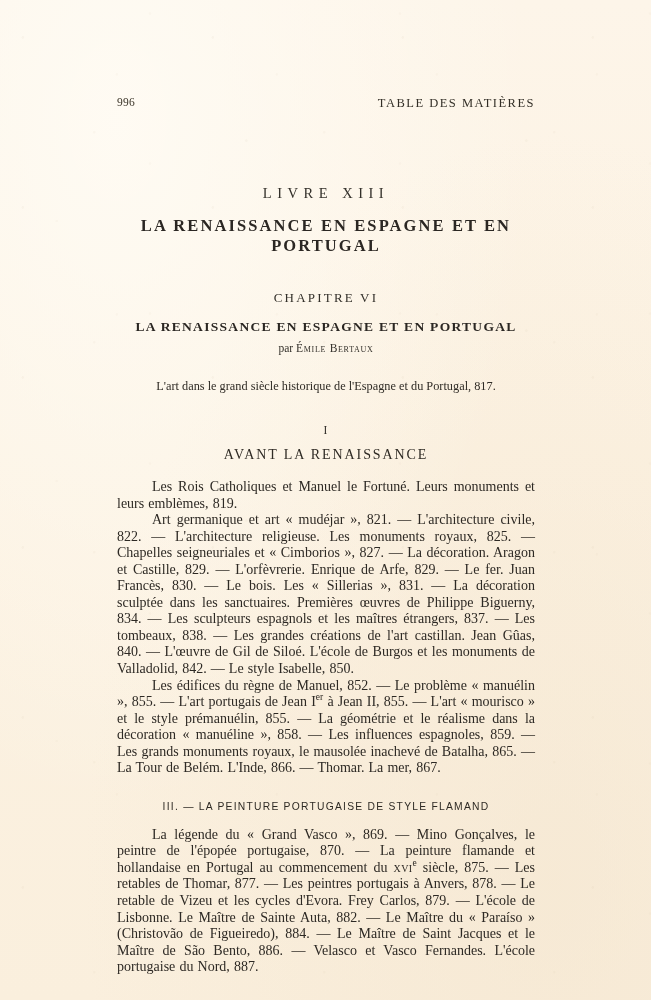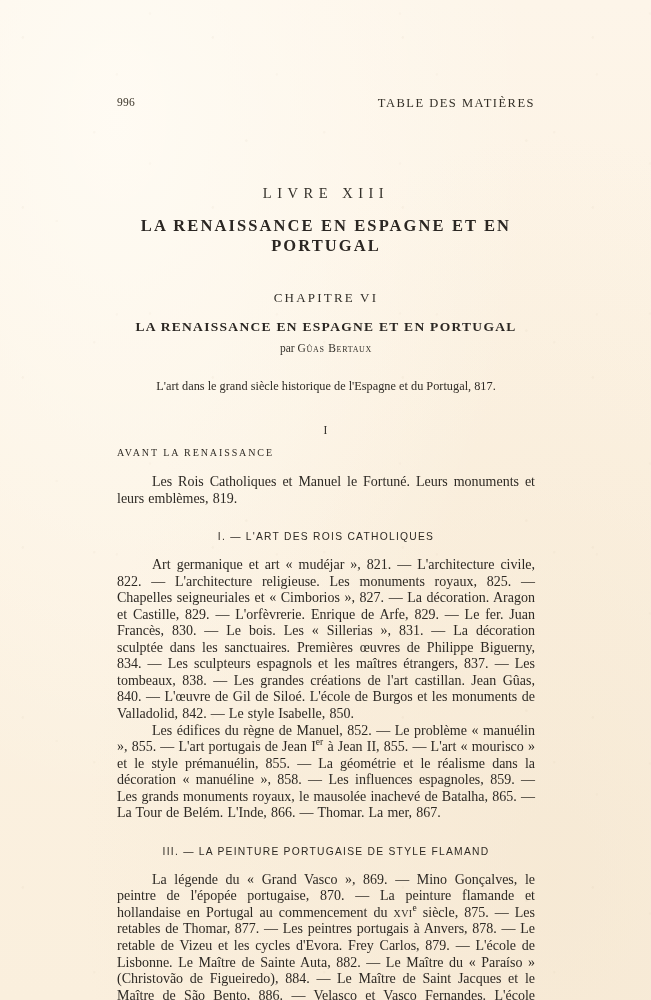--- a/index.html
+++ b/index.html
@@ -124,21 +124,22 @@
 
   .section-num {
     margin-top: 30px;
     text-align: center;
     font-size: 11.5px;
     letter-spacing: 1px;
     color: #33302a;
   }
   .section-title {
     margin-top: 11px;
-    font-size: 10px;
+    text-align: center;
+    font-size: 14px;
     letter-spacing: 1.9px;
     color: #2f2b25;
     font-family: Liberation Serif, serif;
   }
 
   .subhead {
     margin-top: 24px;
     margin-bottom: 15px;
     text-align: center;
     font-family: "Liberation Sans", sans-serif;
@@ -180,30 +181,29 @@
   <div class="runhead">
     <div class="folio">996</div>
     <div class="runhead-title">TABLE DES MATIÈRES</div>
   </div>
 
   <div class="livre">LIVRE XIII</div>
   <div class="livre-title">LA RENAISSANCE EN ESPAGNE ET EN PORTUGAL</div>
 
   <div class="chapitre">CHAPITRE VI</div>
   <div class="chapitre-title">LA RENAISSANCE EN ESPAGNE ET EN PORTUGAL</div>
-  <div class="author"><span>par</span> <span class="sc">Gûas Bertaux</span></div>
+  <div class="author"><span>par</span> <span class="sc">Émile Bertaux</span></div>
 
   <div class="lede">L'art dans le grand siècle historique de l'Espagne et du Portugal, 817.</div>
 
   <div class="section-num">I</div>
   <div class="section-title">AVANT LA RENAISSANCE</div>
 
   <p class="body" style="margin-top:16px">Les Rois Catholiques et Manuel le Fortuné. Leurs monuments et leurs emblèmes, 819.</p>
 
-  <div class="subhead">I. — L'ART DES ROIS CATHOLIQUES</div>
   <p class="body">Art germanique et art « mudéjar », 821. — L'architecture civile, 822. — L'architecture religieuse. Les monuments royaux, 825. — Chapelles seigneuriales et « Cimborios », 827. — La décoration. Aragon et Castille, 829. — L'orfèvrerie. Enrique de Arfe, 829. — Le fer. Juan Francès, 830. — Le bois. Les « Sillerias », 831. — La décoration sculptée dans les sanctuaires. Premières œuvres de Philippe Biguerny, 834. — Les sculpteurs espagnols et les maîtres étrangers, 837. — Les tombeaux, 838. — Les grandes créations de l'art castillan. Jean Gûas, 840. — L'œuvre de Gil de Siloé. L'école de Burgos et les monuments de Valladolid, 842. — Le style Isabelle, 850.</p>
 
   <p class="body"><span>Les édifices du règne de Manuel, 852. — Le problème « manuélin », 855. — L'art portugais de Jean I</span><span class="sup">er</span><span> à Jean II, 855. — L'art « mourisco » et le style prémanuélin, 855. — La géométrie et le réalisme dans la décoration « manuéline », 858. — Les influences espagnoles, 859. — Les grands monuments royaux, le mausolée inachevé de Batalha, 865. — La Tour de Belém. L'Inde, 866. — Thomar. La mer, 867.</span></p>
 
   <div class="subhead">III. — LA PEINTURE PORTUGAISE DE STYLE FLAMAND</div>
   <p class="body"><span>La légende du « Grand Vasco », 869. — Mino Gonçalves, le peintre de l'épopée portugaise, 870. — La peinture flamande et hollandaise en Portugal au commencement du </span><span class="smallcaps">xvi</span><span class="sup">e</span><span> siècle, 875. — Les retables de Thomar, 877. — Les peintres portugais à Anvers, 878. — Le retable de Vizeu et les cycles d'Evora. Frey Carlos, 879. — L'école de Lisbonne. Le Maître de Sainte Auta, 882. — Le Maître du « Paraíso » (Christovão de Figueiredo), 884. — Le Maître de Saint Jacques et le Maître de São Bento, 886. — Velasco et Vasco Fernandes. L'école portugaise du Nord, 887.</span></p>
 
 </div>
 
 </body></html>

